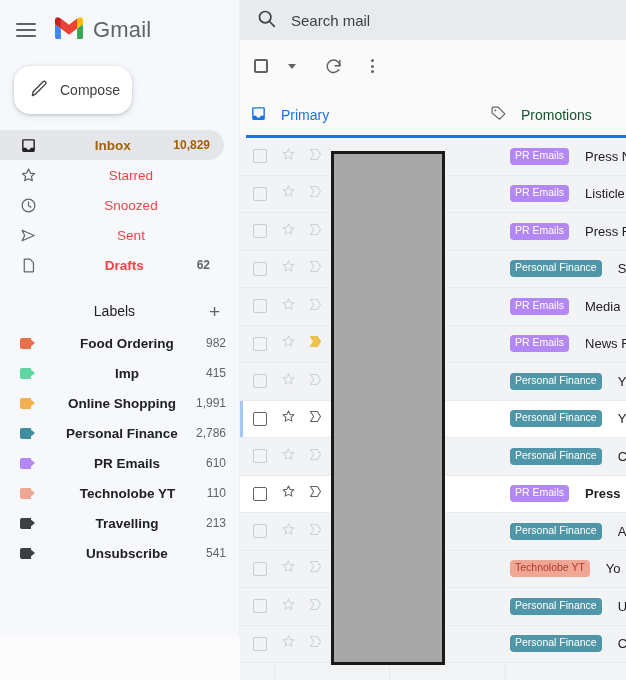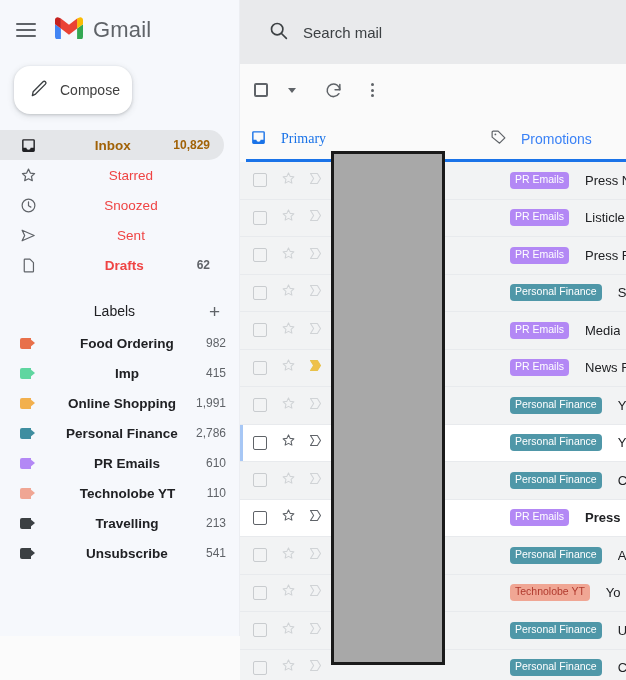--- a/index.html
+++ b/index.html
@@ -102,43 +102,43 @@
   }
   .labelitem .nm{flex:1;font-size:13.5px;color:#202124;font-weight:bold;margin-left:12px;}
   .labelitem .ct{font-size:12px;color:#5f6368;}
 
   
   #mail{
     position:absolute;left:240px;top:0;width:386px;height:680px;
     z-index:3;background:transparent;
   }
   .searchbar{
-    height:64px;background:#e9eaec;
-    display:flex;align-items:center;padding-left:28px;gap:14px;
+    height:40px;background:#e9eaec;
+    display:flex;align-items:center;padding-left:16px;gap:14px;
     cursor:text;
   }
   .search-ph{font-size:15px;color:#3c4043;}
 
   .listtools{
     height:52px;display:flex;align-items:center;gap:0;padding-left:14px;
     background:#fafafa;
   }
   .tool{display:flex;align-items:center;justify-content:center;cursor:pointer;}
   .cbx-outer{width:34px;display:flex;align-items:center;gap:5px;}
   .cbx{width:14px;height:14px;border:2px solid #5f6368;border-radius:2px;box-sizing:border-box;}
   .caret{width:0;height:0;border-left:4px solid transparent;border-right:4px solid transparent;border-top:5px solid #5f6368;}
   .gap{width:28px;}
   .kebab{display:flex;flex-direction:column;gap:2.5px;align-items:center;cursor:pointer;}
   .kebab i{width:3px;height:3px;background:#5f6368;border-radius:50%;display:block;}
 
   
   .tabs{height:46px;display:flex;align-items:center;background:#fafafa;position:relative;}
   .tab{display:flex;align-items:center;gap:14px;height:100%;cursor:pointer;}
-  .tab.primary{padding-left:10px;width:250px;box-sizing:border-box;font-family:Liberation Serif, serif;}
-  .tab .tlabel{font-size:14px;color:#3b82f6;}
+  .tab.primary{padding-left:10px;width:250px;box-sizing:border-box;}
+  .tab .tlabel{font-size:14px;color:#14532d;}
   .tab.active .tlabel{color:#1a73e8;font-weight:normal;}
   .tab-underline{
     position:absolute;left:6px;bottom:0;width:430px;height:3px;background:#1a73e8;
   }
 
   
   .rows{position:relative;}
   .row{
     height:37.5px;display:flex;align-items:center;
     background:#f2f3f4;

